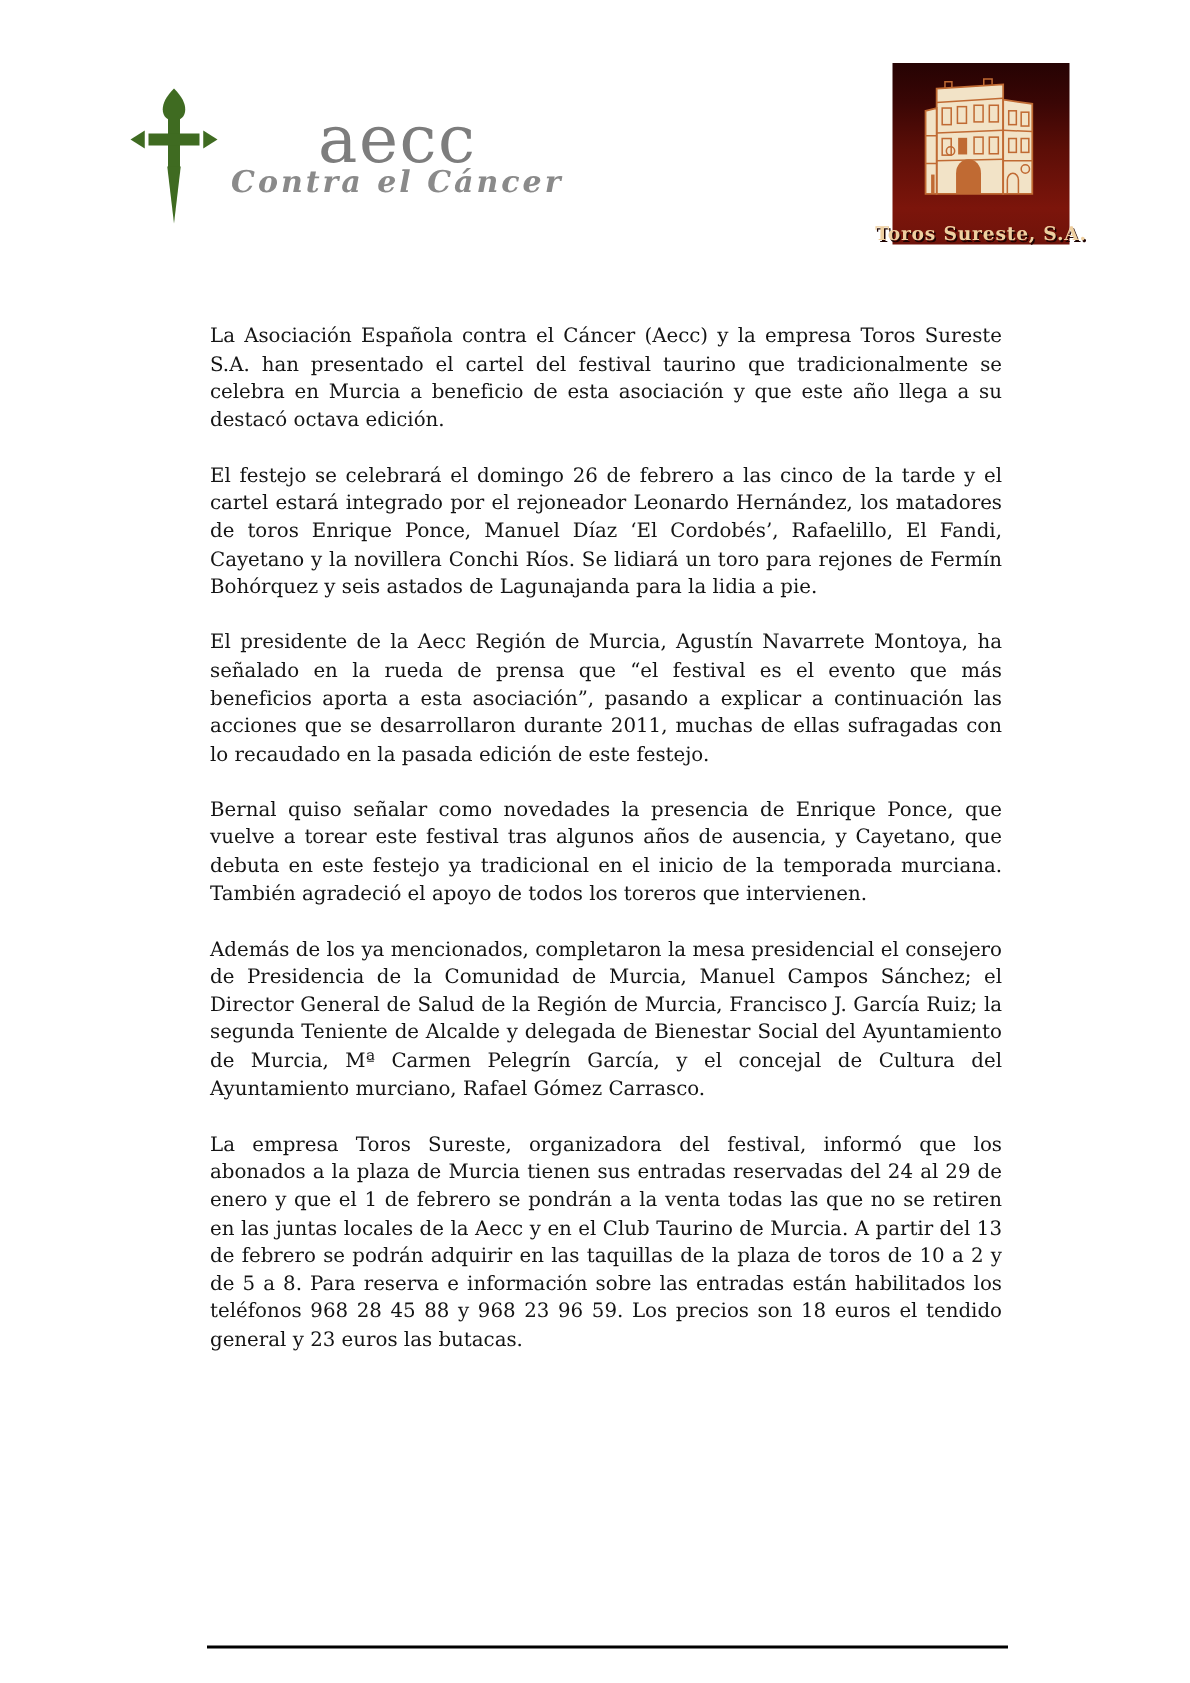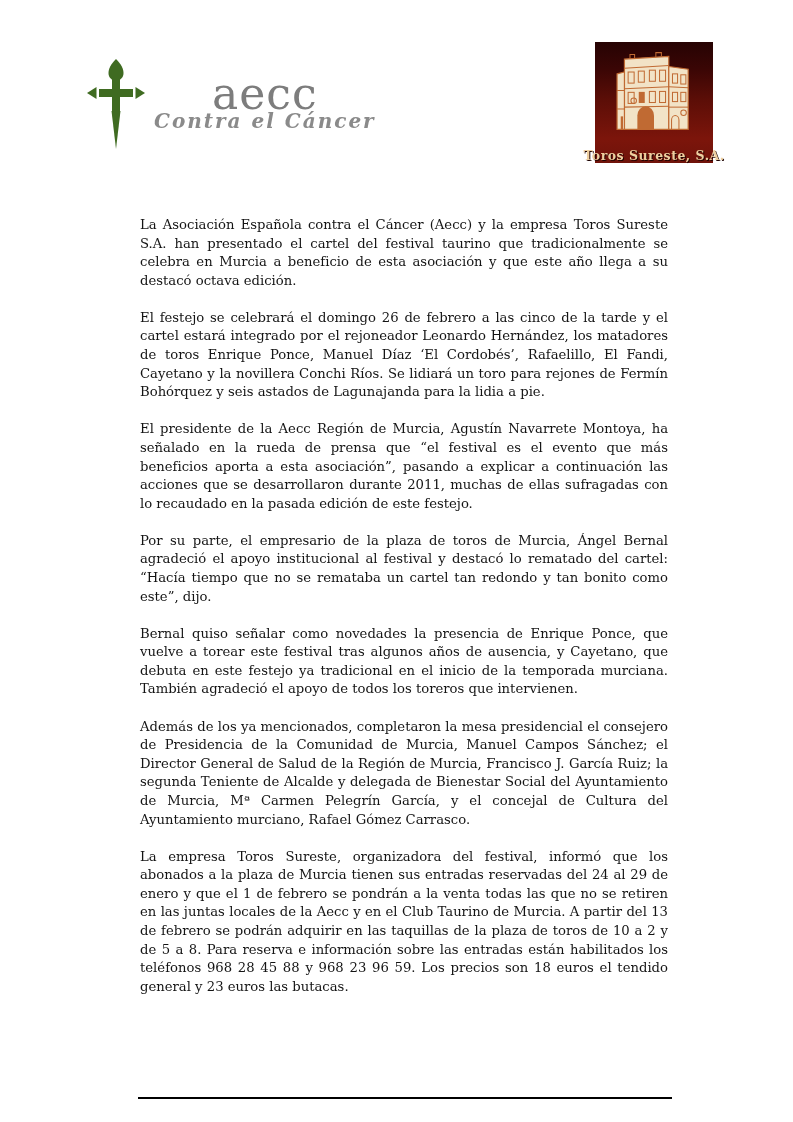--- a/index.html
+++ b/index.html
@@ -161,19 +161,18 @@
     </svg>
     <div class="toros-label">Toros Sureste, S.A.</div>
   </div>
 
 </header>
 
 <main class="content">
   <p>La Asociación Española contra el Cáncer (Aecc) y la empresa Toros Sureste S.A. han presentado el cartel del festival taurino que tradicionalmente se celebra en Murcia a beneficio de esta asociación y que este año llega a su destacó octava edición.</p>
   <p>El festejo se celebrará el domingo 26 de febrero a las cinco de la tarde y el cartel estará integrado por el rejoneador Leonardo Hernández, los matadores de toros Enrique Ponce, Manuel Díaz ‘El Cordobés’, Rafaelillo, El Fandi, Cayetano y la novillera Conchi Ríos. Se lidiará un toro para rejones de Fermín Bohórquez y seis astados de Lagunajanda para la lidia a pie.</p>
   <p>El presidente de la Aecc Región de Murcia, Agustín Navarrete Montoya, ha señalado en la rueda de prensa que “el festival es el evento que más beneficios aporta a esta asociación”, pasando a explicar a continuación las acciones que se desarrollaron durante 2011, muchas de ellas sufragadas con lo recaudado en la pasada edición de este festejo.</p>
-  <p>Por su parte, el empresario de la plaza de toros de Murcia, Ángel Bernal agradeció el apoyo institucional al festival y destacó lo rematado del cartel: “Hacía tiempo que no se remataba un cartel tan redondo y tan bonito como este”, dijo.</p>
   <p>Bernal quiso señalar como novedades la presencia de Enrique Ponce, que vuelve a torear este festival tras algunos años de ausencia, y Cayetano, que debuta en este festejo ya tradicional en el inicio de la temporada murciana. También agradeció el apoyo de todos los toreros que intervienen.</p>
   <p>Además de los ya mencionados, completaron la mesa presidencial el consejero de Presidencia de la Comunidad de Murcia, Manuel Campos Sánchez; el Director General de Salud de la Región de Murcia, Francisco J. García Ruiz; la segunda Teniente de Alcalde y delegada de Bienestar Social del Ayuntamiento de Murcia, Mª Carmen Pelegrín García, y el concejal de Cultura del Ayuntamiento murciano, Rafael Gómez Carrasco.</p>
   <p>La empresa Toros Sureste, organizadora del festival, informó que los abonados a la plaza de Murcia tienen sus entradas reservadas del 24 al 29 de enero y que el 1 de febrero se pondrán a la venta todas las que no se retiren en las juntas locales de la Aecc y en el Club Taurino de Murcia. A partir del 13 de febrero se podrán adquirir en las taquillas de la plaza de toros de 10 a 2 y de 5 a 8. Para reserva e información sobre las entradas están habilitados los teléfonos 968 28 45 88 y 968 23 96 59. Los precios son 18 euros el tendido general y 23 euros las butacas.</p>
 </main>
 
 <div class="footer-rule"></div>
 
 </body></html>

